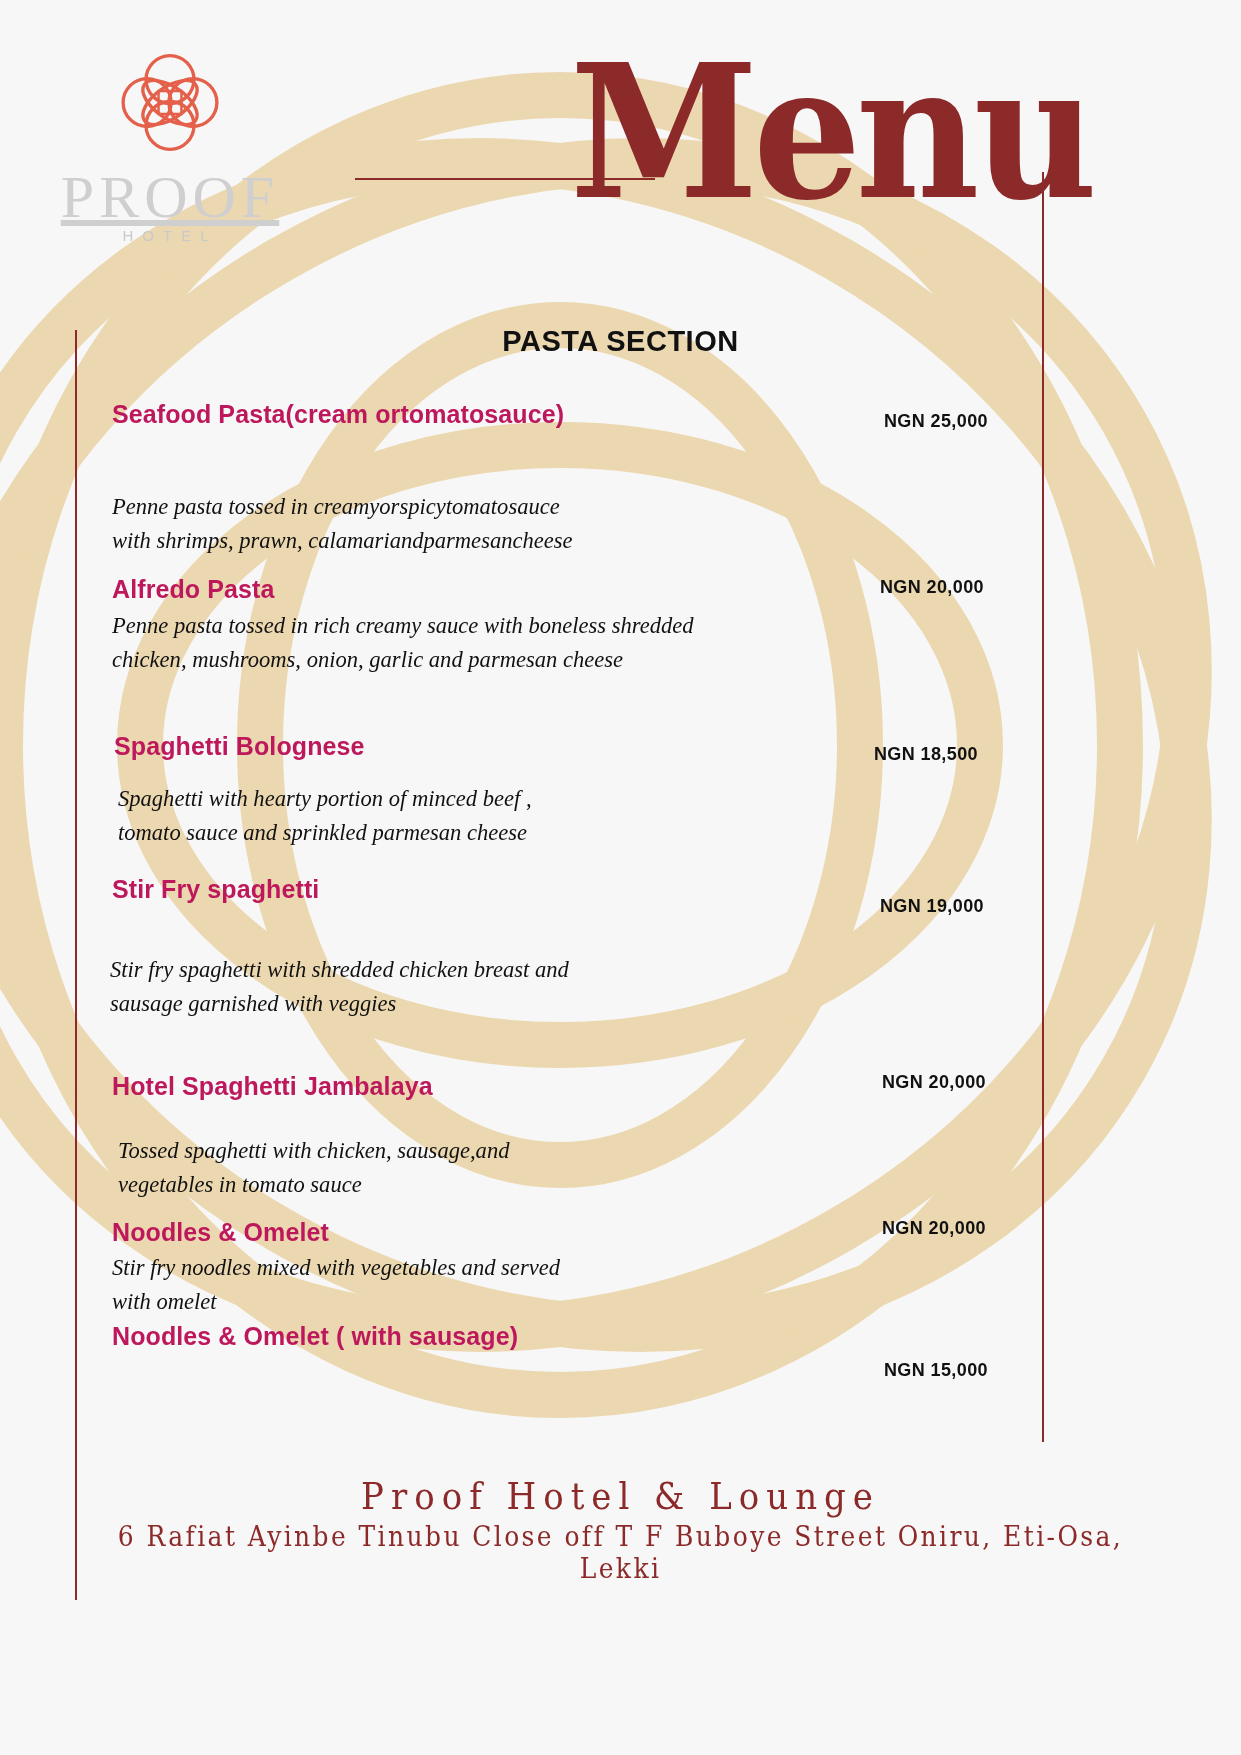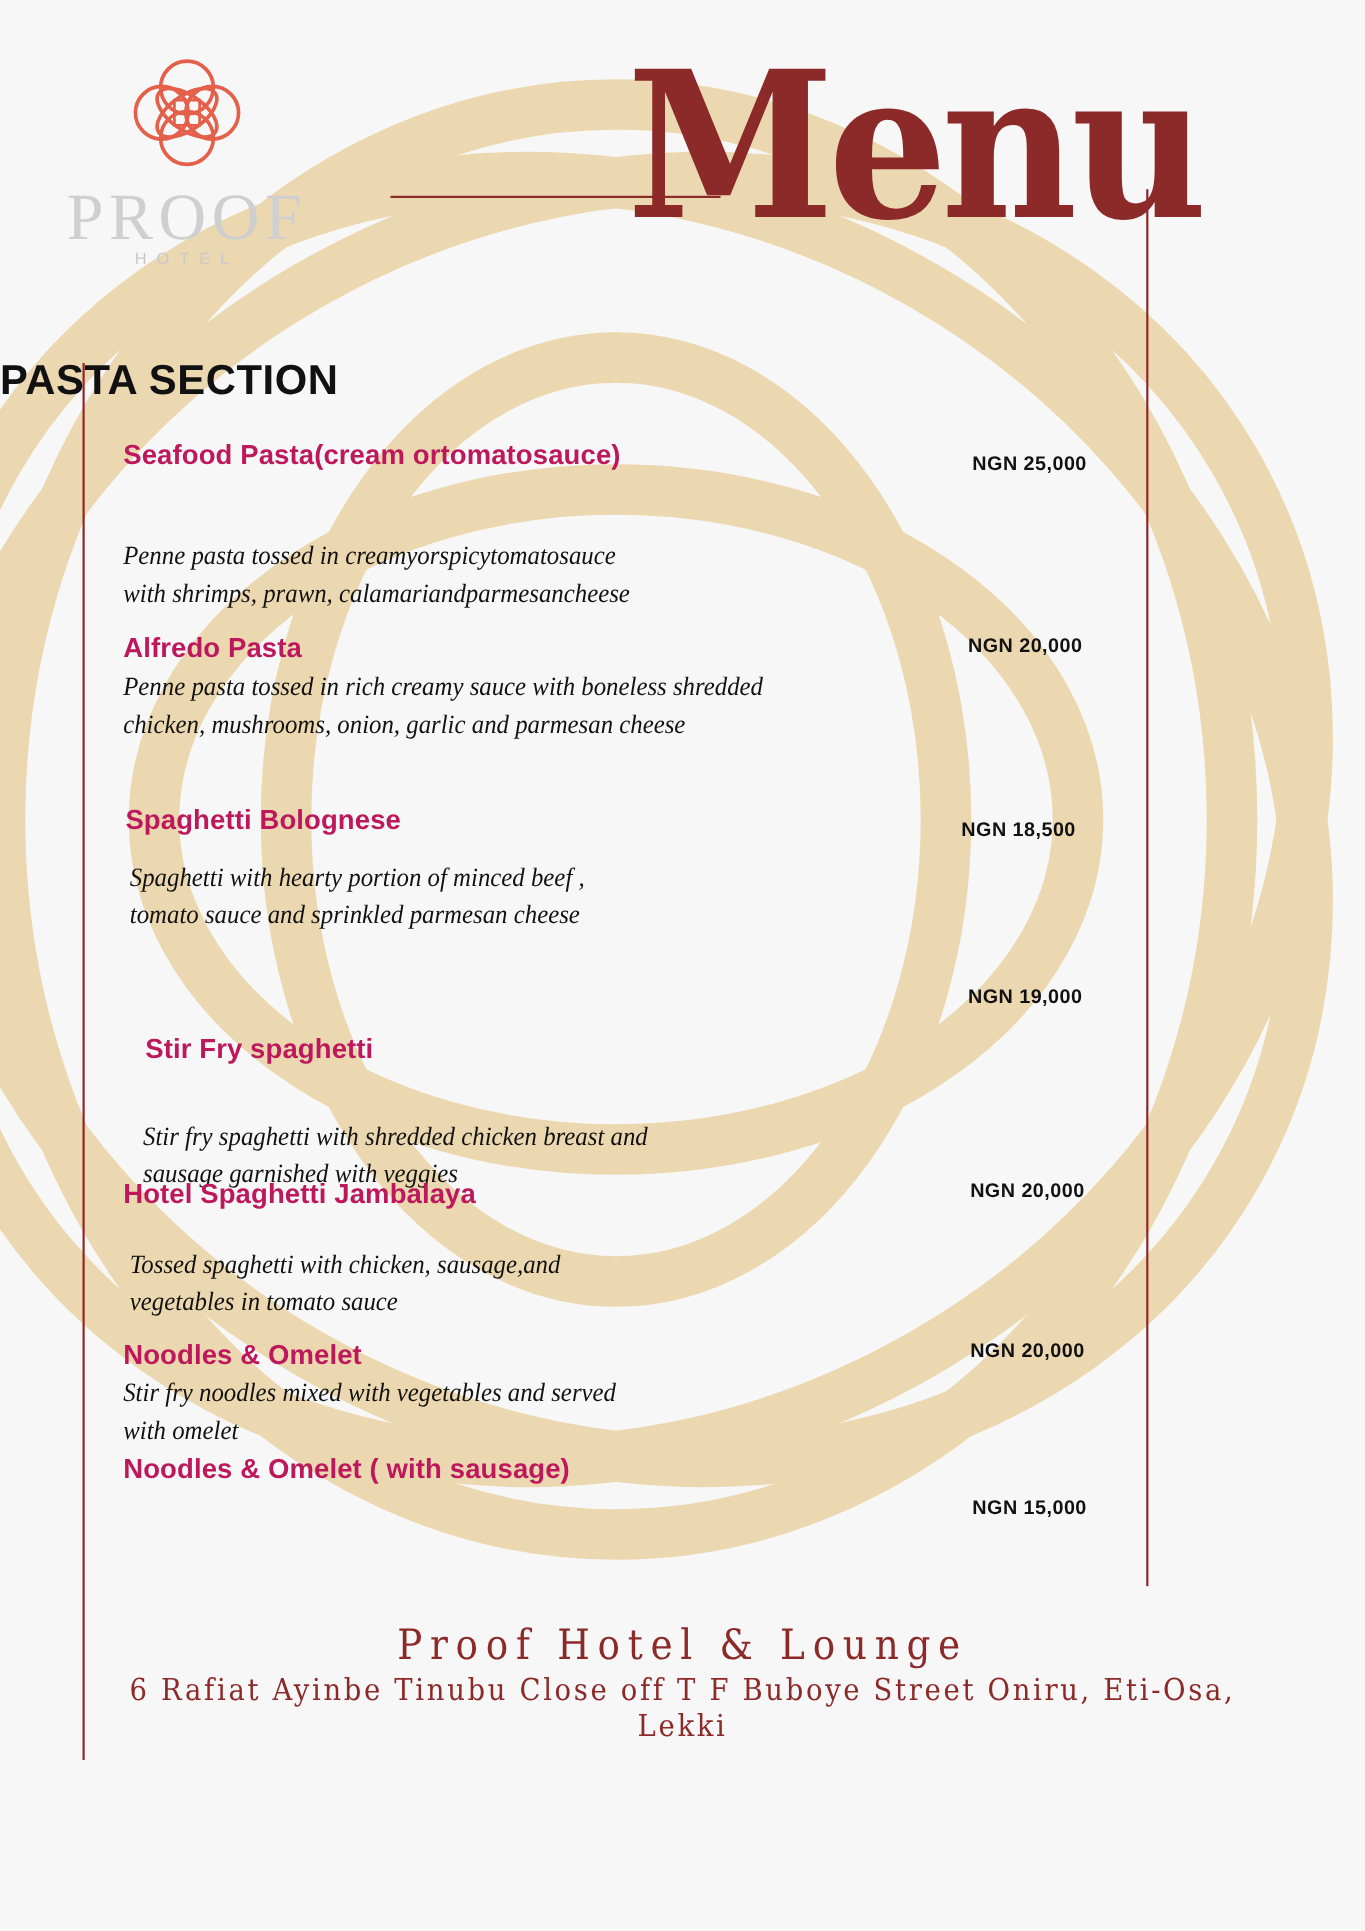--- a/index.html
+++ b/index.html
@@ -48,20 +48,21 @@
   }
   .logo-mark { display:block; margin:0 auto; }
   .logo-word {
     font-family:"Liberation Serif", serif;
     font-size:60px;
     letter-spacing:5px;
     color:#cfcfcf;
     line-height:1;
     margin-top:2px;
     font-weight:400;
+    text-decoration:underline;
   }
   .logo-sub {
     font-family:"Liberation Sans", sans-serif;
     font-size:15px;
     letter-spacing:9px;
     color:#c9c9c9;
     margin-top:0;
   }
   
   .title-wrap {
@@ -85,22 +86,23 @@
     color:#8c2a2a;
     letter-spacing:-6px;
     line-height:1;
     transform:scaleX(0.92);
     transform-origin:left top;
   }
   
   .section-title {
     position:absolute;
     left:0; right:0; top:325px;
-    font-family:"Liberation Sans", sans-serif;
-    font-size:38px;
+    text-align:center;
+    font-family:"Liberation Sans", sans-serif;
+    font-size:29px;
     font-weight:700;
     letter-spacing:0.5px;
     color:#111;
     z-index:3;
   }
   
   .items { position:absolute; left:0; top:0; width:1241px; z-index:3; }
   .item { position:absolute; }
   .item-name {
     font-family:"Liberation Sans", sans-serif;
@@ -216,21 +218,21 @@
     </div>
     <div class="item-price" style="left:700px; top:577px; width:284px;">NGN 20,000</div>
 
     <div class="item" style="left:114px; top:732px;">
       <div class="item-name">Spaghetti Bolognese</div>
       <div class="item-desc" style="margin-top:20px; margin-left:4px;">Spaghetti with hearty portion of minced beef ,</div>
       <div class="item-desc" style="margin-left:4px;">tomato sauce and sprinkled parmesan cheese</div>
     </div>
     <div class="item-price" style="left:700px; top:744px; width:278px;">NGN 18,500</div>
 
-    <div class="item" style="left:112px; top:940px;margin-left:20px;">
+    <div class="item" style="left:112px; top:875px;">
       <div class="item-name">Stir Fry spaghetti</div>
       <div class="item-desc" style="margin-top:48px; margin-left:-2px;">Stir fry spaghetti with shredded chicken breast and</div>
       <div class="item-desc" style="margin-left:-2px;">sausage garnished with veggies</div>
     </div>
     <div class="item-price" style="left:700px; top:896px; width:284px;">NGN 19,000</div>
 
     <div class="item" style="left:112px; top:1072px;">
       <div class="item-name">Hotel Spaghetti Jambalaya</div>
       <div class="item-desc" style="margin-top:32px; margin-left:6px;">Tossed spaghetti with chicken, sausage,and</div>
       <div class="item-desc" style="margin-left:6px;">vegetables in tomato sauce</div>

